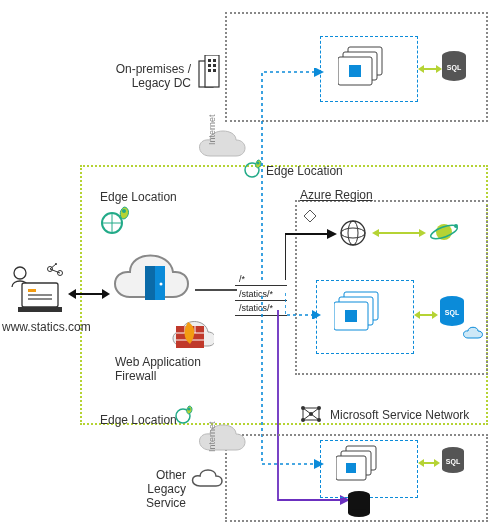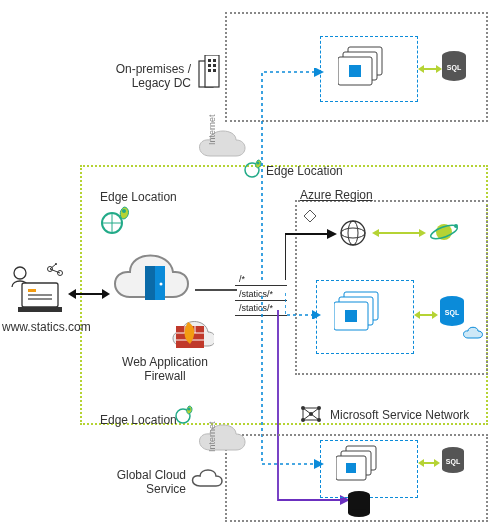--- a/index.html
+++ b/index.html
@@ -187,21 +187,21 @@
     <path d="M12 36 C0 36 0 20 12 22 C12 8 36 8 38 22 C48 22 48 36 38 36 Z" fill="#eee" stroke="#999"></path>
     <rect x="6" y="16" width="28" height="22" fill="#c0392b"></rect>
     <line x1="6" y1="23" x2="34" y2="23" stroke="#fff"></line>
       <line x1="6" y1="30" x2="34" y2="30" stroke="#fff"></line>
     <line x1="15" y1="16" x2="15" y2="23" stroke="#fff"></line>
       <line x1="25" y1="16" x2="25" y2="23" stroke="#fff"></line>
     <line x1="20" y1="23" x2="20" y2="30" stroke="#fff"></line>
     <path d="M18 12 C26 16 26 26 20 34 C12 28 14 18 18 12 Z" fill="#f39c12"></path>
   </svg>
 </div>
-<div class="abs label" style="left:115px; top:355px; width:100px; text-align:center; white-space:pre-line;">Web Application
+<div class="abs label" style="left:115px; top:355px; width:100px; white-space:pre-line;">Web Application
 Firewall</div>
 
 <div class="abs" style="left:6px; top:263px;">
   <svg width="62" height="56">
     <circle cx="14" cy="10" r="6" fill="none" stroke="#333" stroke-width="1.3"></circle>
     <path d="M6 24 C6 16 22 16 22 24" fill="none" stroke="#333" stroke-width="1.3"></path>
     <rect x="16" y="20" width="36" height="24" rx="2" fill="#fff" stroke="#333" stroke-width="1.3"></rect>
     <rect x="12" y="44" width="44" height="5" fill="#333"></rect>
     <rect x="22" y="26" width="8" height="3" fill="#f39c12"></rect>
       <rect x="22" y="31" width="24" height="2" fill="#888"></rect>
@@ -310,21 +310,21 @@
 </div>
 
 <div class="abs" style="left:346px; top:490px;">
   <svg width="26" height="30">
       <ellipse cx="13" cy="5" rx="11" ry="4" fill="#111"></ellipse>
       <rect x="2" y="5" width="22" height="18" fill="#111"></rect>
       <ellipse cx="13" cy="23" rx="11" ry="4" fill="#111"></ellipse>
     </svg>
 </div>
 
-<div class="abs label" style="left:116px; top:468px; width:70px; text-align:right; white-space:pre-line;">Global Cloud
+<div class="abs label" style="left:116px; top:468px; width:70px; text-align:right; white-space:pre-line;">Other Legacy
 Service</div>
 <div class="abs" style="left:190px; top:468px;">
   <svg width="34" height="22">
       <path d="M10 18 C0 18 0 6 10 8 C10 0 26 0 26 8 C34 8 34 18 26 18 Z" fill="#fff" stroke="#555" stroke-width="1.5"></path>
     </svg>
 </div>
 
 <div class="abs" style="left:196px; top:128px;">
   <svg width="50" height="34">
       <path d="M14 28 C0 28 0 10 14 12 C14 0 40 0 40 12 C52 12 52 28 40 28 Z" fill="#ddd" stroke="#bbb"></path>

